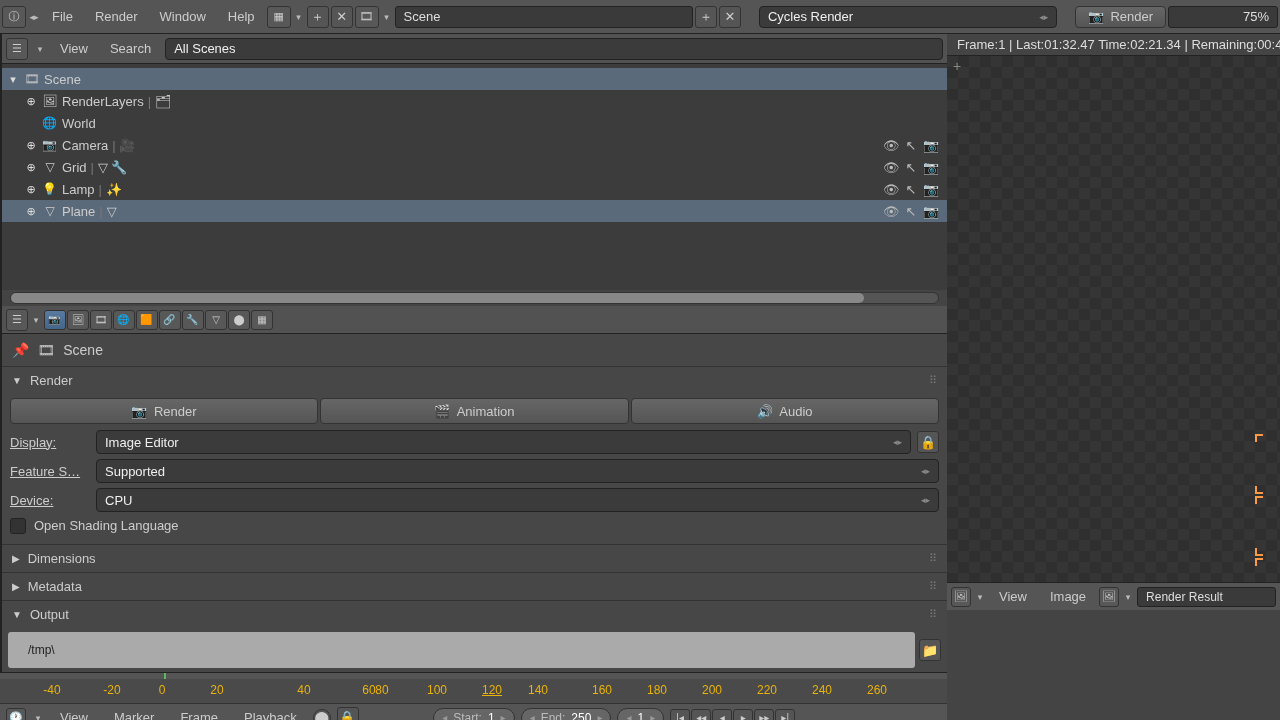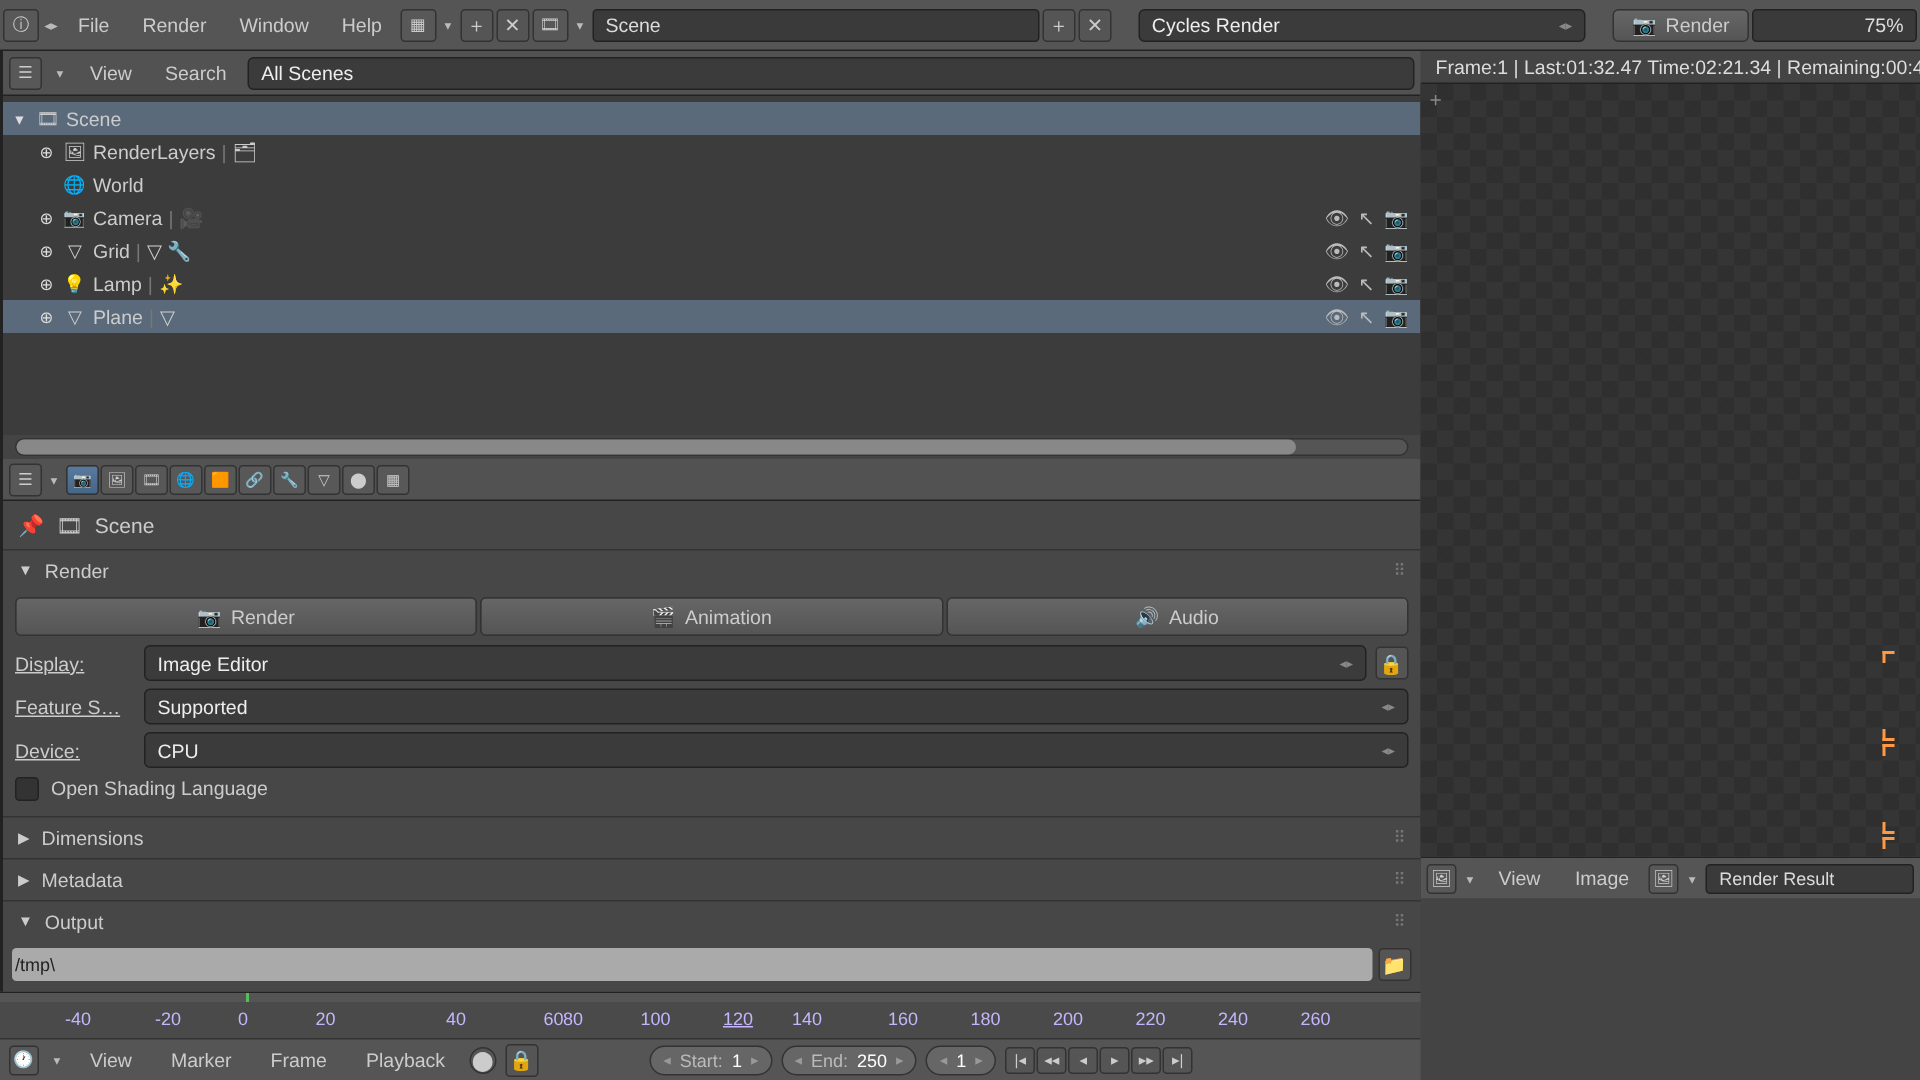--- a/index.html
+++ b/index.html
@@ -33,21 +33,21 @@
 .tm-c.tl { top:0; left:0; border-right:none; border-bottom:none; }
 .tm-c.bl { bottom:0; left:0; border-right:none; border-top:none; }
 
 .img-header { display:flex; align-items:center; gap:3px; background:#555; border-top:1px solid #222; padding:0 4px; }
 .img-header .field { height:20px; font-size:12px; }
 
 
 .timeline { grid-column:1/2; display:grid; grid-template-rows:6px 24px 28px; background:#4a4a4a; border-top:1px solid #222; }
 .tl-track { background:#555; position:relative; }
 .tl-cursor { position:absolute; left:164px; top:0; width:2px; height:6px; background:#5cba5c; }
-.tl-ruler { display:flex; position:relative; background:#4a4a4a; color:#c4b5fd; font-size:12px; overflow:hidden; padding-left:32px; }
+.tl-ruler { display:flex; position:relative; background:#4a4a4a; color:#eab308; font-size:12px; overflow:hidden; padding-left:32px; }
 .tl-ruler span { position:absolute; top:4px; transform:translateX(-50%); }
 .tl-bar { display:flex; align-items:center; gap:6px; background:#555; padding:0 6px; border-top:1px solid #333; }
 .num-field { background:#666; border:1px solid #333; border-radius:10px; height:20px; display:flex; align-items:center; padding:0 8px; font-size:12px; gap:6px; }
 .num-field .lbl { color:#bbb; }
 .num-field .val { color:#fff; }
 .arrow { color:#999; font-size:10px; }
 .play-ctrl { display:flex; gap:1px; }
 .play-ctrl .sq-btn { width:20px; height:18px; font-size:10px; }
 
 
@@ -78,21 +78,21 @@
 .panel-h .grip { margin-left:auto; color:#777; font-size:11px; }
 .panel-b { padding:4px 8px 10px 8px; }
 .btn-row { display:flex; gap:2px; margin-bottom:6px; }
 .btn-row .btn { flex:1; justify-content:center; font-size:13px; padding:0 4px; height:26px; }
 .form-row { display:flex; align-items:center; gap:6px; margin:5px 0; }
 .form-row .lbl { width:80px; color:#ccc; font-size:13px;text-decoration:underline; }
 .sel-field { flex:1; background:#3b3b3b; border:1px solid #222; border-radius:4px; height:24px; display:flex; align-items:center; padding:0 8px; color:#eee; justify-content:space-between; }
 .sel-field .car { font-size:9px; color:#888; }
 .chk-row { display:flex; align-items:flex-start; gap:8px; margin-top:6px; }
 .chk { width:16px; height:16px; background:#333; border:1px solid #222; border-radius:3px; }
-.text-input { background:#aaa; color:#222; border-radius:3px; height:22px; padding:0 2px; display:flex; align-items:center; font-size:12px; }
+.text-input { background:#aaa; color:#222; border-radius:3px; height:36px; padding:0 20px; display:flex; align-items:center; font-size:12px; }
 .out-bar { display:flex; align-items:center; gap:4px; padding:4px 6px; }
 .out-bar .text-input { flex:1; }
 
 
 .mask { position:absolute; left:330px; top:46px; width:290px; height:420px; }
 .mask svg { width:100%; height:100%; }
 .shadow { filter:drop-shadow(6px 14px 12px rgba(0,0,0,0.45)); }
 </style>
 </head>
 <body>

